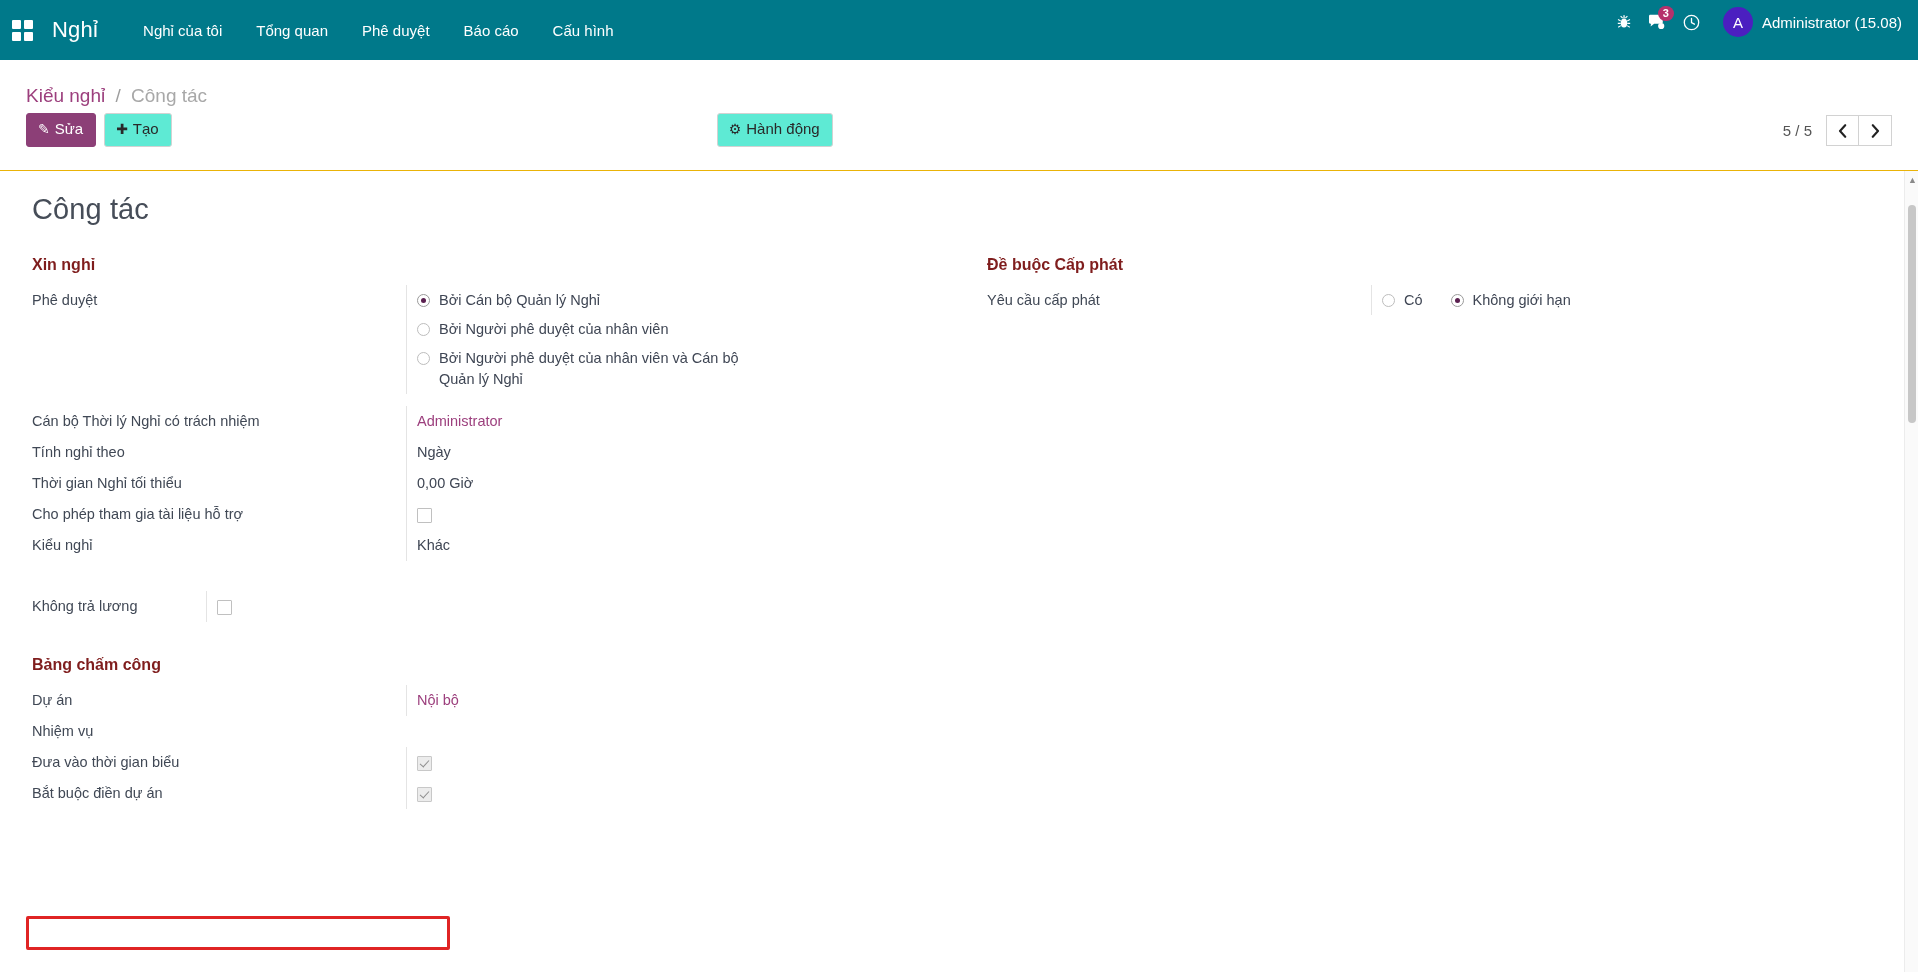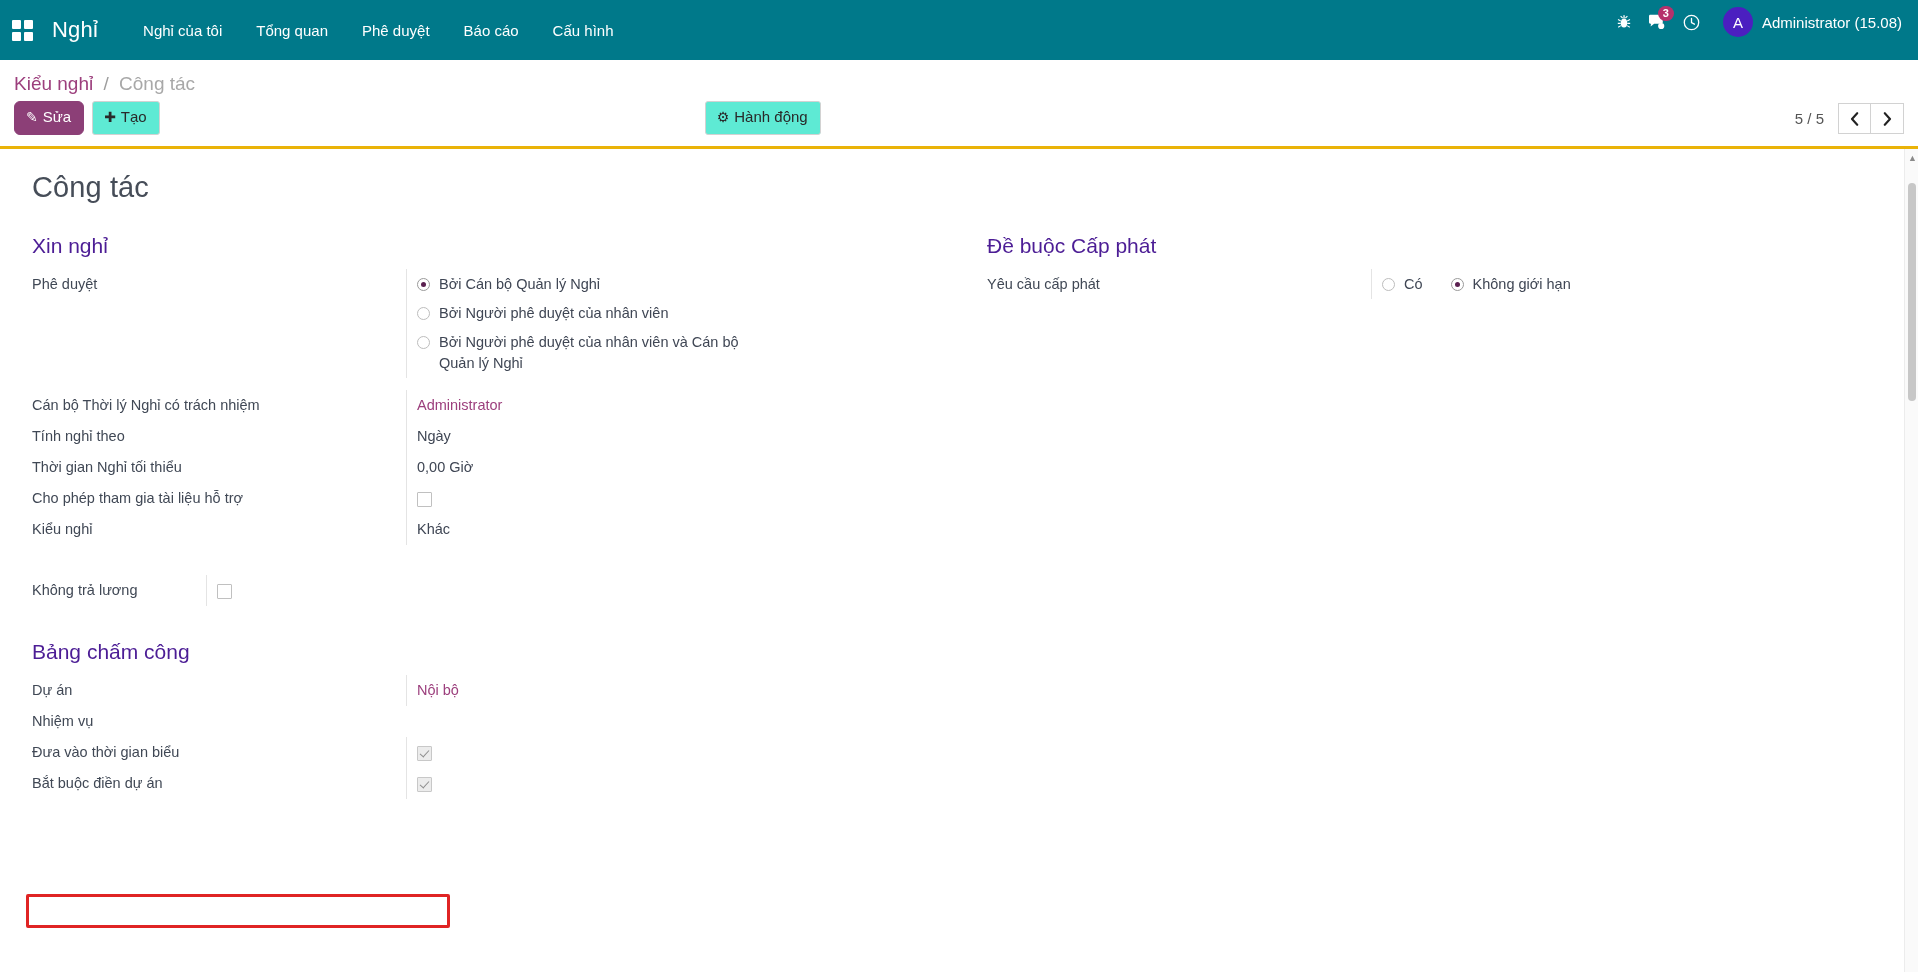--- a/index.html
+++ b/index.html
@@ -85,22 +85,22 @@
     color: #fff;
     display: flex; align-items: center; justify-content: center;
     font-size: 15px;
     margin-right: 9px;
   }
   .user-name { font-size: 15px; white-space: nowrap; }
 
   
   .control-panel {
     background: #ffffff;
-    border-bottom: 3px solid #eab308;
-    padding: 0;
+    border-bottom: 1px solid #eab308;
+    padding: 12px;
     position: relative;
   }
   .breadcrumb {
     padding: 13px 0 6px 14px;
     font-size: 19px;
   }
   .breadcrumb .crumb-link {
     color: #9c3f7d;
     text-decoration: none;
     cursor: pointer;
@@ -125,21 +125,20 @@
     cursor: pointer;
     line-height: 1.25;
     white-space: nowrap;
     font-family: "Liberation Sans", sans-serif;
   }
   .btn-primary {
     background: #8c3f77;
     border-color: #8c3f77;
     color: #ffffff;
     margin-right: 8px;
-    border-radius: 6px;
   }
   .btn .ico { margin-right: 5px; font-size: 14px; }
   .btn-action { margin-left: 545px; }
   .pager {
     position: absolute;
     right: 14px; top: 2px;
     display: flex; align-items: center;
   }
   .pager-count {
     font-size: 15px;
@@ -177,23 +176,23 @@
     letter-spacing: .1px;
   }
   .cols {
     display: flex;
     width: 100%;
   }
   .col { width: 50%; padding-right: 24px; }
   .col-right { padding-left: 22px; }
 
   .group-title {
-    font-size: 21px;
-    color: #4c1d95;
-    font-weight: 400;
+    font-size: 16px;
+    color: #7f1d1d;
+    font-weight: 700;
     margin: 0 0 11px 6px;
   }
 
   .field-row {
     display: flex;
     align-items: flex-start;
     min-height: 27px;
     position: relative;
   }
   .field-label {

